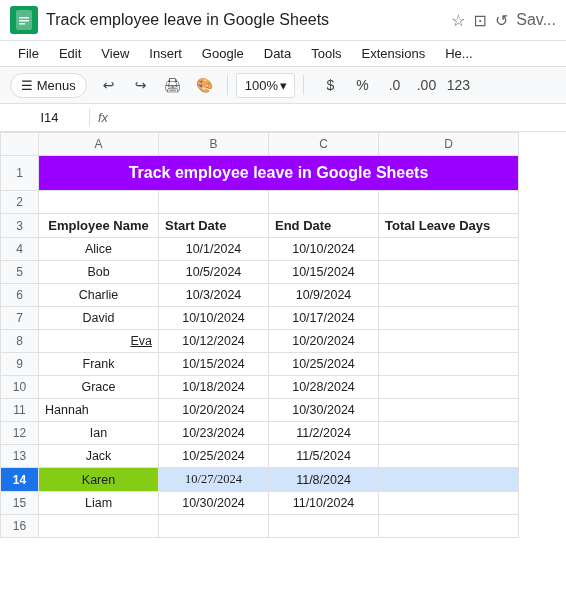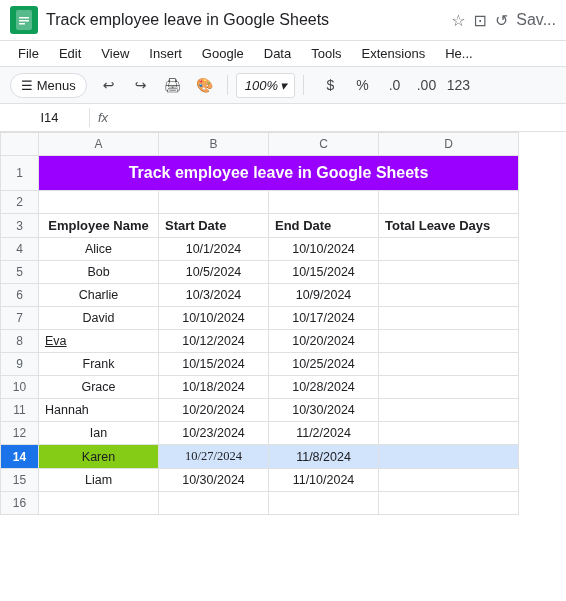--- a/index.html
+++ b/index.html
@@ -102,21 +102,20 @@
       display: flex;
       align-items: center;
       gap: 2px;
       padding: 4px 8px;
       border-radius: 3px;
       background: #fff;
       border: 1px solid #dadce0;
       cursor: pointer;
       font-size: 13px;
       color: #202124;
-      font-style: italic;
     }
     .separator { width: 1px; height: 20px; background: #dadce0; margin: 0 4px; }
     .toolbar-right {
       display: flex;
       align-items: center;
       gap: 4px;
       margin-left: 4px;
       color: #444;
       font-size: 13px;
     }
@@ -345,21 +344,21 @@
         </tr>
         <tr>
           <td class="row-header">7</td>
           <td class="cell data-cell-center" style="text-align: center;">David</td>
           <td class="cell data-cell-center" style="text-align: center;">10/10/2024</td>
           <td class="cell data-cell-center" style="text-align: center;">10/17/2024</td>
           <td class="cell data-cell-center" style="text-align: center;"></td>
         </tr>
         <tr>
           <td class="row-header">8</td>
-          <td class="cell data-cell-center" style="text-align: left; text-decoration: underline;">Eva</td>
+          <td class="cell data-cell-center" style="text-align: right; text-decoration: underline;">Eva</td>
           <td class="cell data-cell-center" style="text-align: center; margin-left: 43px;">10/12/2024</td>
           <td class="cell data-cell-center" style="text-align: center;">10/20/2024</td>
           <td class="cell data-cell-center" style="text-align: center;"></td>
         </tr>
         <tr>
           <td class="row-header">9</td>
           <td class="cell data-cell-center" style="text-align: center;">Frank</td>
           <td class="cell data-cell-center" style="text-align: center;">10/15/2024</td>
           <td class="cell data-cell-center" style="text-align: center;">10/25/2024</td>
           <td class="cell data-cell-center" style="text-align: center;"></td>
@@ -376,20 +375,27 @@
           <td class="cell data-cell-center" style="text-align: left; margin-top: 48px;">Hannah</td>
           <td class="cell data-cell-center" style="text-align: center;">10/20/2024</td>
           <td class="cell data-cell-center" style="text-align: center;">10/30/2024</td>
           <td class="cell data-cell-center" style="text-align: center;"></td>
         </tr>
         <tr>
           <td class="row-header">12</td>
           <td class="cell data-cell-center" style="text-align: center;">Ian</td>
           <td class="cell data-cell-center" style="text-align: center;">10/23/2024</td>
           <td class="cell data-cell-center" style="text-align: center;">11/2/2024</td>
+          <td class="cell data-cell-center" style="text-align: center;"></td>
+        </tr>
+        <tr>
+          <td class="row-header">13</td>
+          <td class="cell data-cell-center" style="text-align: center;">Jack</td>
+          <td class="cell data-cell-center" style="text-align: center;">10/25/2024</td>
+          <td class="cell data-cell-center" style="text-align: center;">11/5/2024</td>
           <td class="cell data-cell-center" style="text-align: center;"></td>
         </tr>
         <tr class="row-14">
           <td class="row-header">14</td>
           <td class="cell data-cell-center" style="text-align: center; background: #84cc16;">Karen</td>
           <td class="cell data-cell-center" style="text-align: center; background: rgb(210, 227, 252); font-family: Liberation Serif, serif;">10/27/2024</td>
           <td class="cell data-cell-center" style="text-align: center; background: rgb(210, 227, 252);">11/8/2024</td>
           <td class="cell data-cell-center" style="text-align: center; background: rgb(210, 227, 252);"></td>
         </tr>
         <tr>

